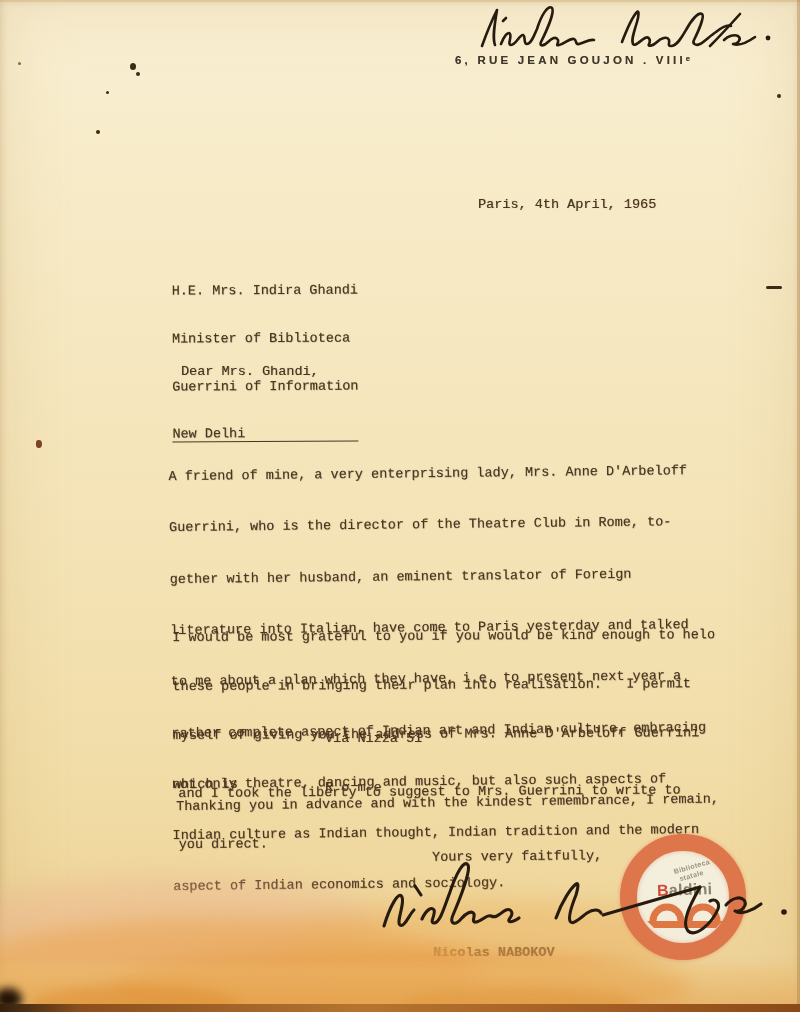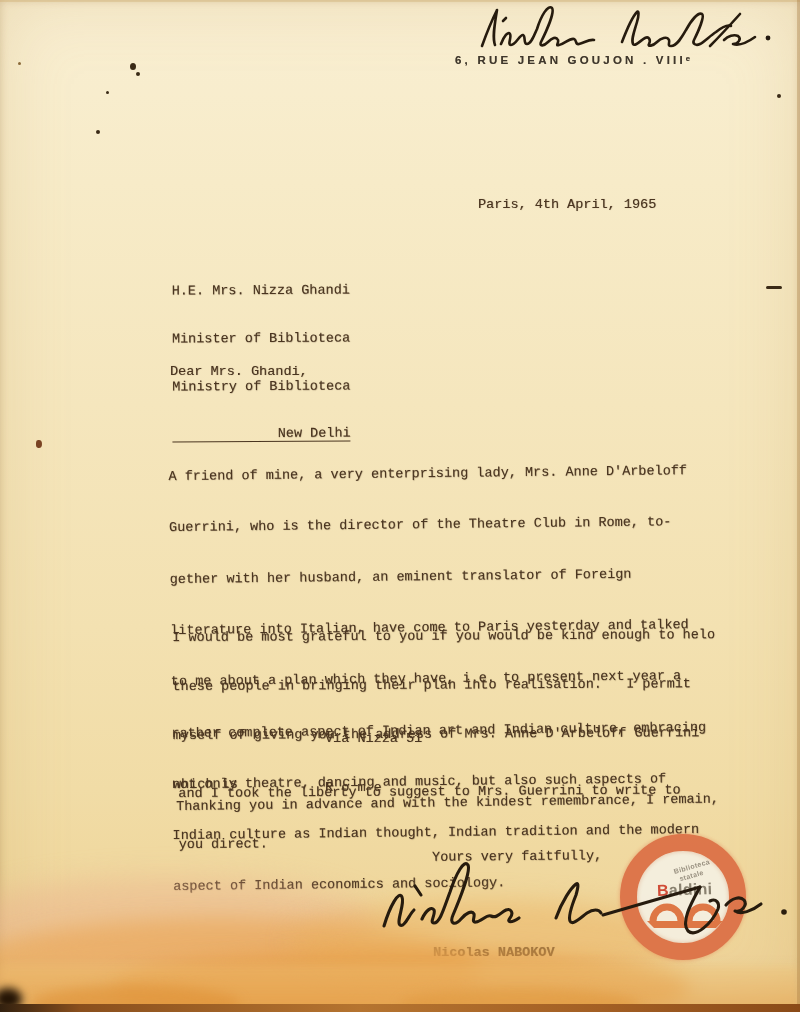--- a/index.html
+++ b/index.html
@@ -10,21 +10,21 @@
     box-shadow:inset 0 0 70px rgba(190,148,78,.22), inset 0 0 8px rgba(130,90,45,.28);
   }
   
   .typed{
     position:absolute;
     font-family:"Liberation Mono","DejaVu Sans Mono",monospace;
     font-size:13.5px; line-height:17.1px; color:#4a3520;
     white-space:pre; text-shadow:.4px .4px .8px rgba(74,53,32,.55);
   }
   .typed span{display:block;}
-  .underline{border-bottom:1.6px solid #4a3520; display:inline-block; line-height:14px;text-align:right;}
+  .underline{border-bottom:1.6px solid #4a3520; display:inline-block; line-height:14px;}
   .letterhead{
     position:absolute; left:455px; top:54px;
     font-family:"Liberation Sans","DejaVu Sans",sans-serif;
     font-weight:700; font-size:11.5px; letter-spacing:3.2px;
     color:#3f372c; text-shadow:0 0 .6px rgba(63,55,44,.55);
   }
   svg.sig{position:absolute; overflow:visible;}
   svg.sig path{fill:none; stroke:#261b0e; stroke-linecap:round; stroke-linejoin:round;}
   
   .stamp{
@@ -77,27 +77,27 @@
       <path d="M254,39 C258,35 264,33 268,35 C272,38 268,43 263,43 C269,45 278,41 285,36"></path>
     </g>
     <circle cx="298" cy="37" r="2.4" fill="#241a10"></circle>
   </svg>
 
   <div class="letterhead">6, RUE JEAN GOUJON . VIIIᵉ</div>
 
   <div class="typed" style="left:478px; top:196px;">Paris, 4th April, 1965</div>
 
   <div class="typed" style="left:172px; top:251px; line-height:16px; transform:rotate(-0.3deg);">
-    <span>H.E. Mrs. Nizza Ghandi</span>
+    <span>H.E. Mrs. Indira Ghandi</span>
     <span>Minister of Biblioteca</span>
-    <span>Ministry of Biblioteca</span>
+    <span>Guerrini of Information</span>
     <span><span class="underline">New Delhi</span></span>
   </div>
 
-  <div class="typed" style="left:170px; top:363px;">Dear Mrs. Ghandi,</div>
+  <div class="typed" style="left:181px; top:363px;">Dear Mrs. Ghandi,</div>
 
   <div class="typed" style="left:168px; top:434px; transform:rotate(-0.65deg); transform-origin:left top;">
     <span>A friend of mine, a very enterprising lady, Mrs. Anne D'Arbeloff</span>
     <span>Guerrini, who is the director of the Theatre Club in Rome, to-</span>
     <span>gether with her husband, an eminent translator of Foreign</span>
     <span>literature into Italian, have come to Paris yesterday and talked</span>
     <span>to me about a plan which they have, i.e. to present next year a</span>
     <span>rather complete aspect of Indian art and Indian culture, embracing</span>
     <span>not only theatre, dancing and music, but also such aspects of</span>
     <span>Indian culture as Indian thought, Indian tradition and the modern</span>

